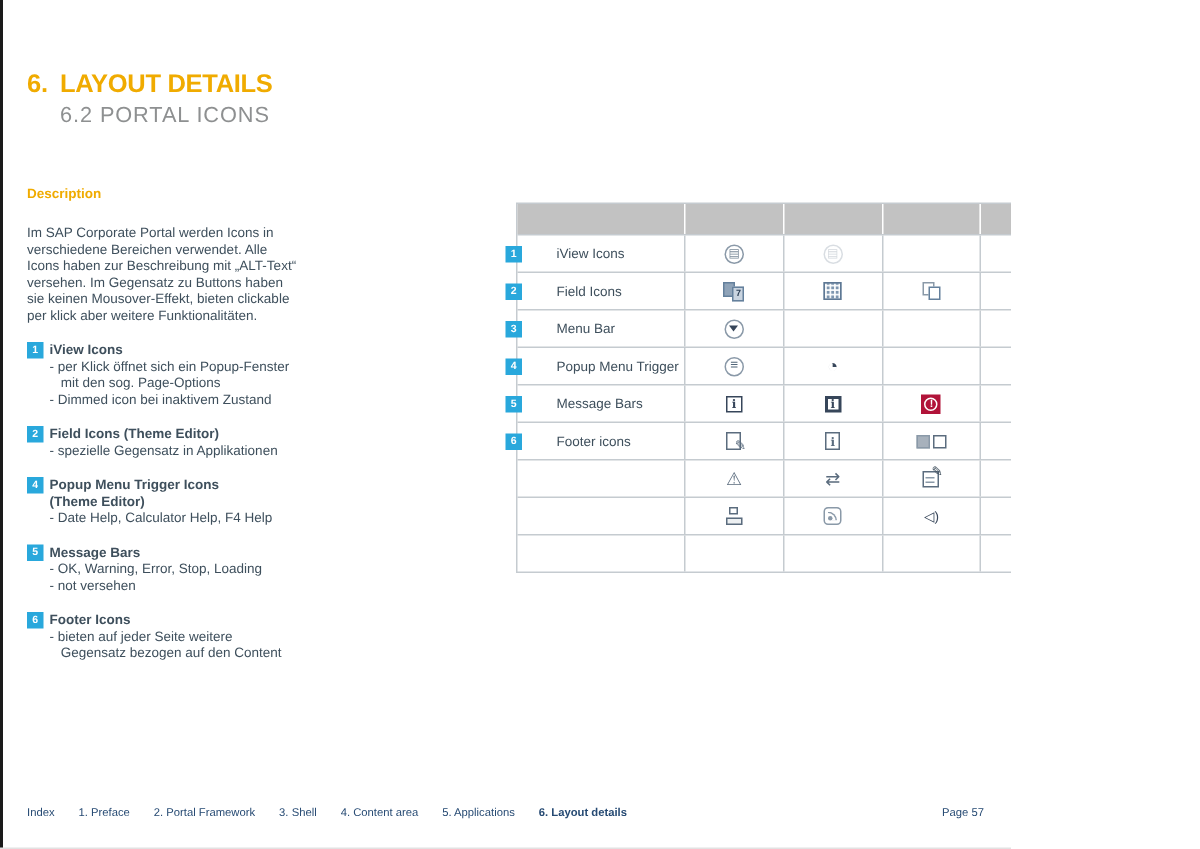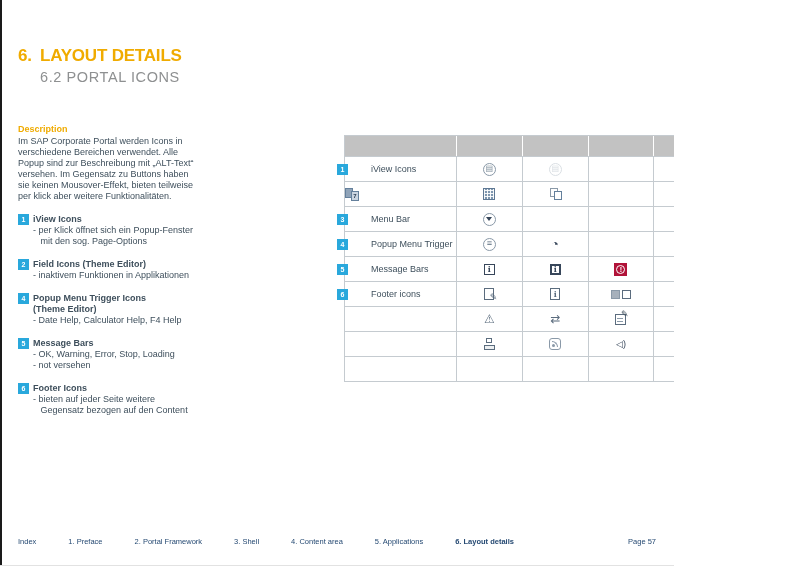--- a/index.html
+++ b/index.html
@@ -9,21 +9,21 @@
   .bottom-rule{position:absolute;left:0;bottom:0;width:800px;height:1px;background:#e2e2e2;}
 
   
   .title-block{position:absolute;left:18px;top:46px;}
   .h1{font-size:17px;font-weight:bold;letter-spacing:-0.2px;color:#F0AB00;}
   .h1 .num{display:inline-block;width:22px;}
   .h2{font-size:14.5px;color:#8E9091;letter-spacing:0.6px;margin:3px 0 0 22px;}
 
   
   .desc{position:absolute;left:18px;top:124px;width:300px;font-size:9px;line-height:11px;}
-  .desc-heading{color:#F0AB00;font-weight:bold;margin-bottom:1px;}
+  .desc-heading{color:#F0AB00;font-weight:bold;margin-bottom:15px;}
   .desc-para div{white-space:pre-wrap;}
   .desc-item{margin-top:12px;}
   .desc-item .t-line{font-weight:bold;display:flex;align-items:flex-start;}
   .desc-item .t-line.cont{padding-left:15px;}
   .badge{flex:0 0 auto;width:11px;height:11px;margin-right:4px;margin-top:0px;background:#29A8DC;
          color:#fff;font-size:7px;font-weight:bold;display:inline-flex;align-items:center;justify-content:center;}
   .desc-item .s-line{padding-left:15px;white-space:pre-wrap;}
 
   
   .icons-table{position:absolute;left:344px;top:135px;width:442px;border:1px solid #C5CBD0;box-sizing:border-box;}
@@ -82,21 +82,21 @@
   .calcic{width:12px;height:12px;background:#7E96AF;border:1px solid #5E7894;box-sizing:border-box;
           background-image:linear-gradient(0deg,rgba(255,255,255,.9) 1px,transparent 1px),linear-gradient(90deg,rgba(255,255,255,.9) 1px,transparent 1px);
           background-size:3px 3px;background-position:0 2px;}
   .copyic{position:relative;width:13px;height:13px;}
   .copyic .c1{position:absolute;left:1px;top:0;width:8px;height:9px;border:1px solid #8A99A8;background:#fff;box-sizing:border-box;}
   .copyic .c2{position:absolute;right:0;bottom:1px;width:8px;height:9px;border:1px solid #64809C;background:#fff;box-sizing:border-box;}
 
   
   .footer{position:absolute;left:18px;right:18px;top:537px;display:flex;align-items:center;
           font-size:7.5px;color:#264A73;}
-  .footer-items{display:flex;gap:32px;}
+  .footer-items{display:flex;gap:16px;}
   .footer-item{cursor:pointer;}
   .footer-item.active{font-weight:bold;}
   .footer-page{margin-left:auto;font-weight:normal;}
 </style>
 </head>
 <body>
 
 <div class="page">
   <div class="left-rule"></div>
   <div class="bottom-rule"></div>
@@ -104,40 +104,41 @@
   <div class="title-block">
     <div class="h1"><span class="num">6.</span><span>LAYOUT DETAILS</span></div>
     <div class="h2">6.2  PORTAL ICONS</div>
   </div>
 
   <div class="desc">
     <div class="desc-heading">Description</div>
     <div class="desc-para" id="descPara">
         <div>Im SAP Corporate Portal werden Icons in</div>
         <div>verschiedene Bereichen verwendet. Alle</div>
-        <div>Popup sind zur Beschreibung mit „ALT-Text“</div>
+        <div>Icons haben zur Beschreibung mit „ALT-Text“</div>
         <div>versehen. Im Gegensatz zu Buttons haben</div>
-        <div>sie keinen Mousover-Effekt, bieten teilweise</div>
+        <div>sie keinen Mousover-Effekt, bieten clickable</div>
         <div>per klick aber weitere Funktionalitäten.</div>
       </div>
     <div id="descItems">
         <div class="desc-item">
           <div class="t-line">
             <span class="badge">1</span>
             <span>iView Icons</span>
           </div>
           <div class="s-line">- per Klick öffnet sich ein Popup-Fenster</div>
           <div class="s-line">   mit den sog. Page-Options</div>
+          <div class="s-line">- Dimmed icon bei inaktivem Zustand</div>
         </div>
         <div class="desc-item">
           <div class="t-line">
             <span class="badge">2</span>
             <span>Field Icons (Theme Editor)</span>
           </div>
-          <div class="s-line">- inaktivem Funktionen in Applikationen</div>
+          <div class="s-line">- spezielle Gegensatz in Applikationen</div>
         </div>
         <div class="desc-item">
           <div class="t-line">
             <span class="badge">4</span>
             <span>Popup Menu Trigger Icons</span>
           </div>
           <div class="t-line cont">(Theme Editor)</div>
           <div class="s-line">- Date Help, Calculator Help, F4 Help</div>
         </div>
         <div class="desc-item">
@@ -185,20 +186,24 @@
             <span class="circ dim">
               <span class="hs">▤</span>
             </span>
           </span>
         </div>
         <div class="tcell"></div>
         <div class="tcell"></div>
         <div class="tcell"></div>
       </div>
       <div class="trow">
+        <div class="tcell">
+          <span class="badge row-badge">2</span>
+          <span class="row-label">Field Icons</span>
+        </div>
         <div class="tcell">
           <span class="ic">
             <span class="dh">
               <span class="dh-b"></span>
               <span class="dh-f">7</span>
             </span>
           </span>
         </div>
         <div class="tcell">
           <span class="ic">

